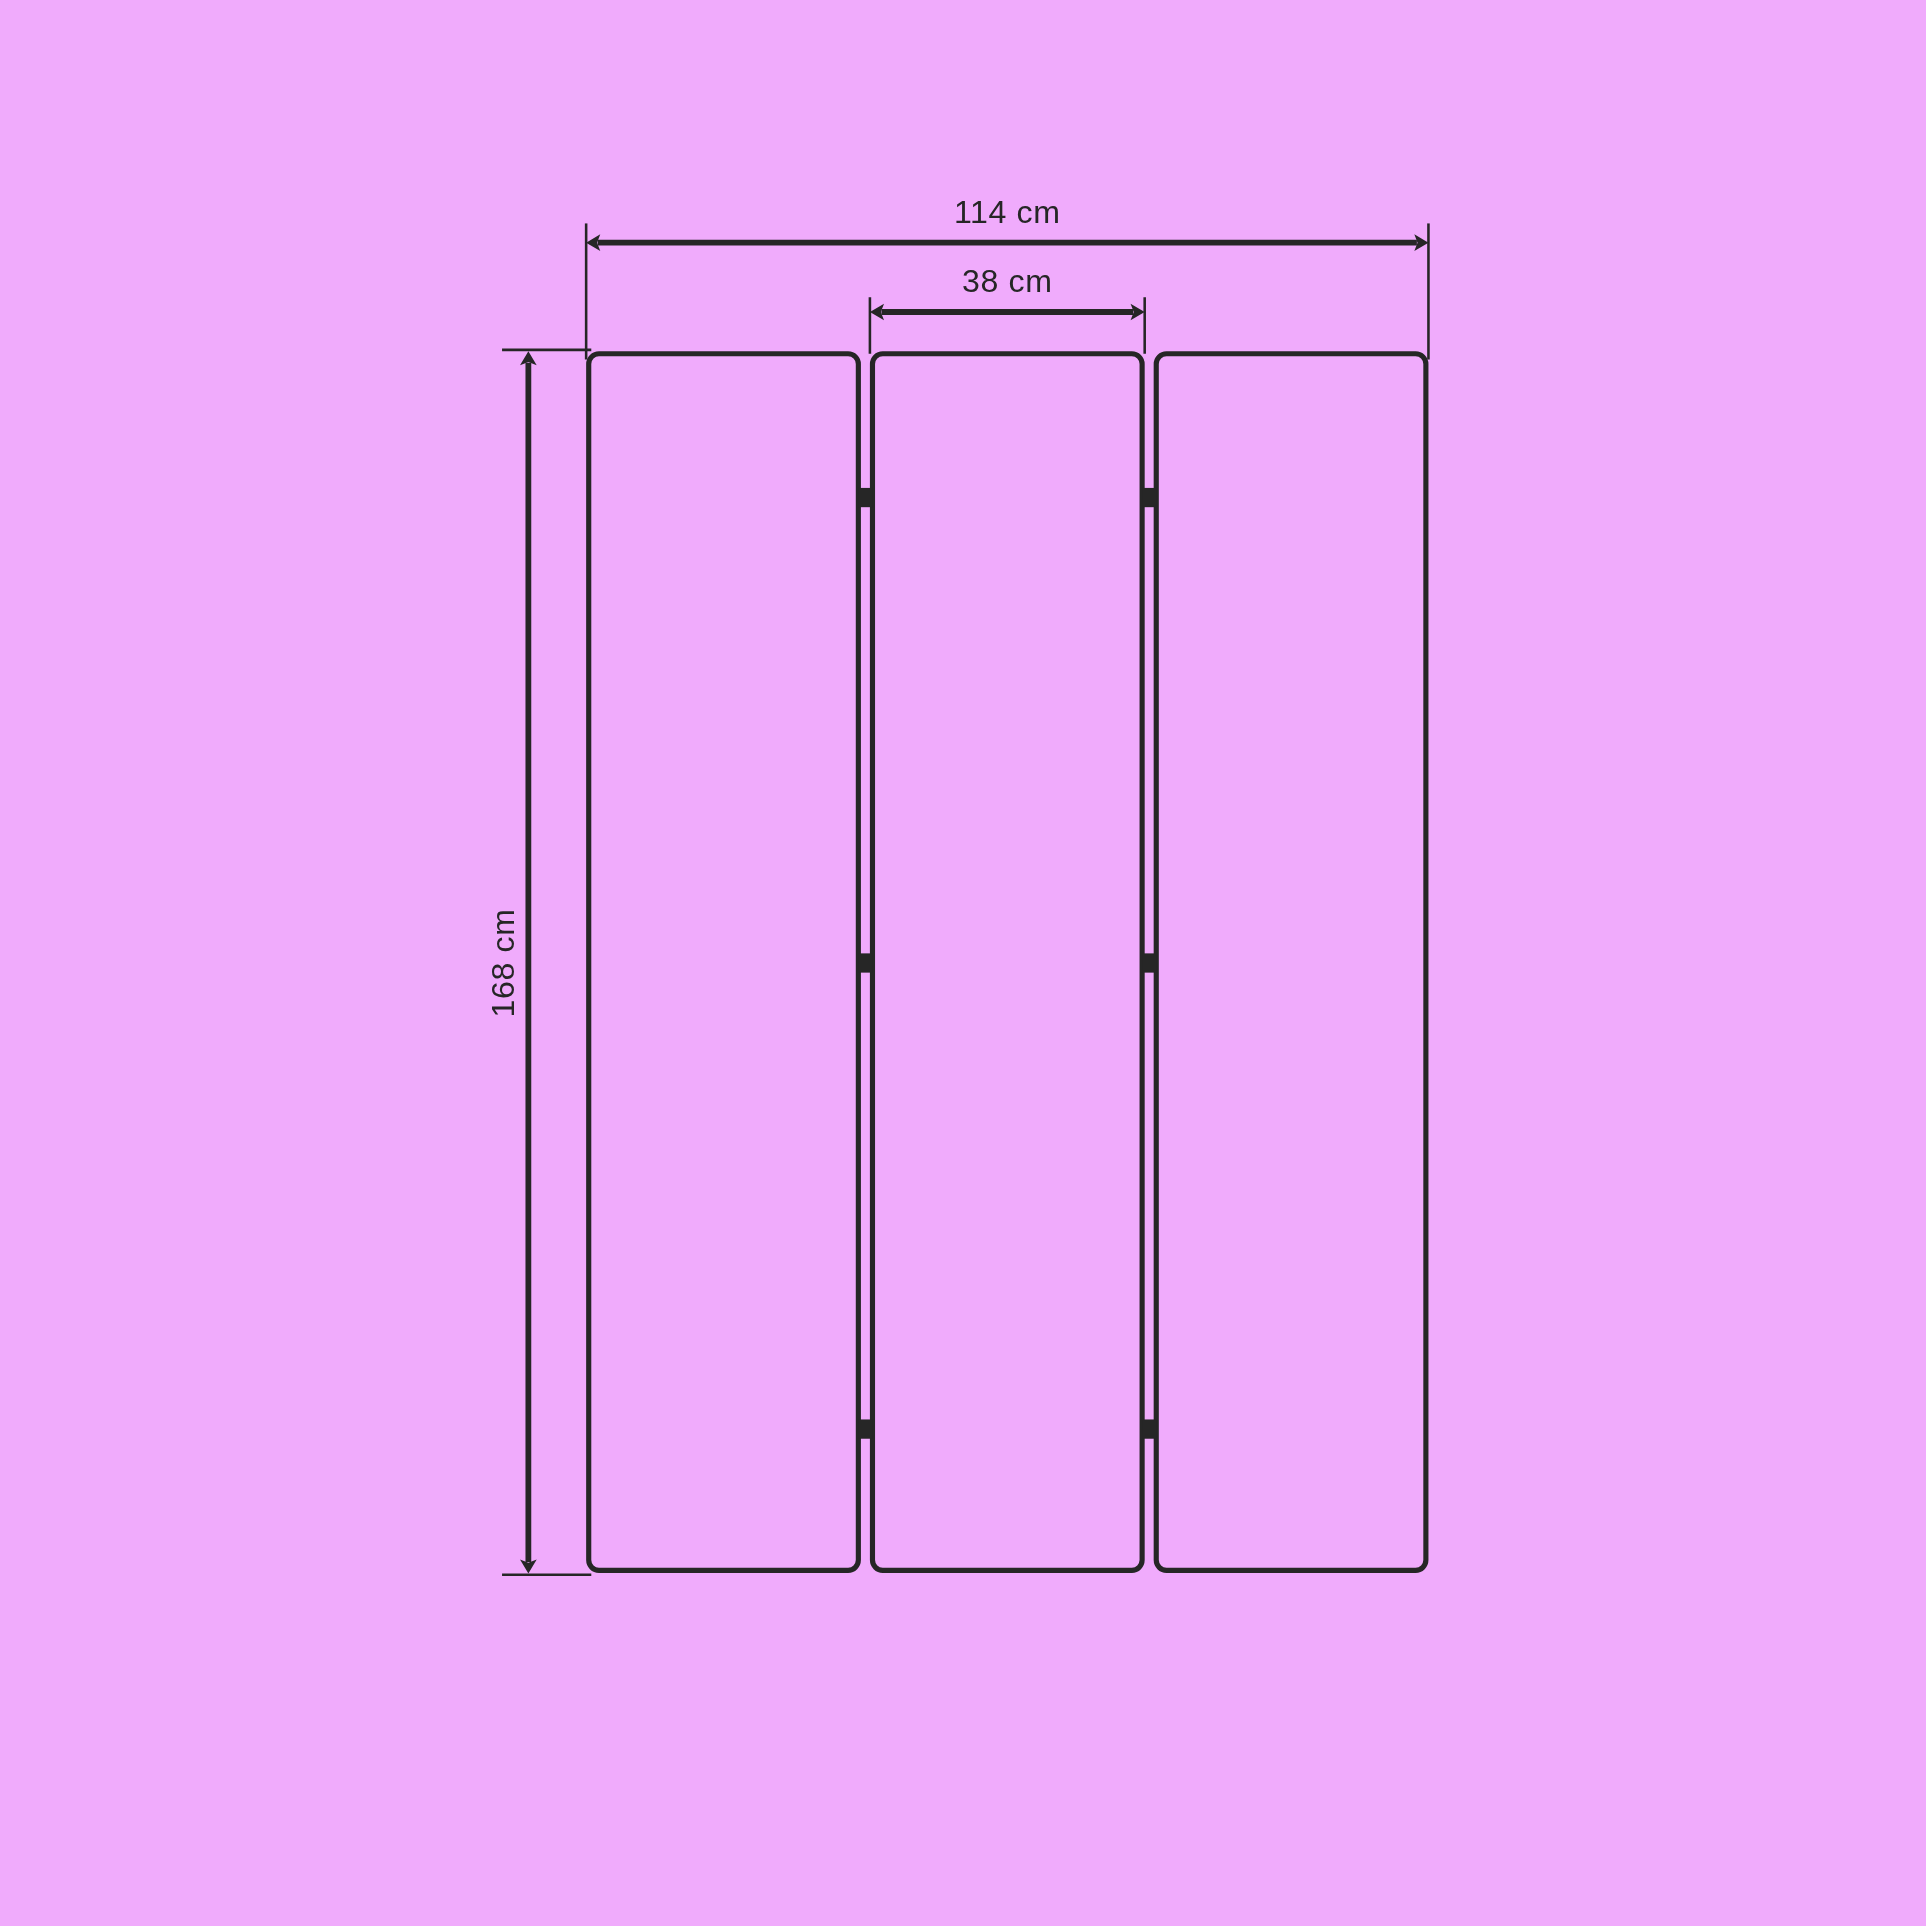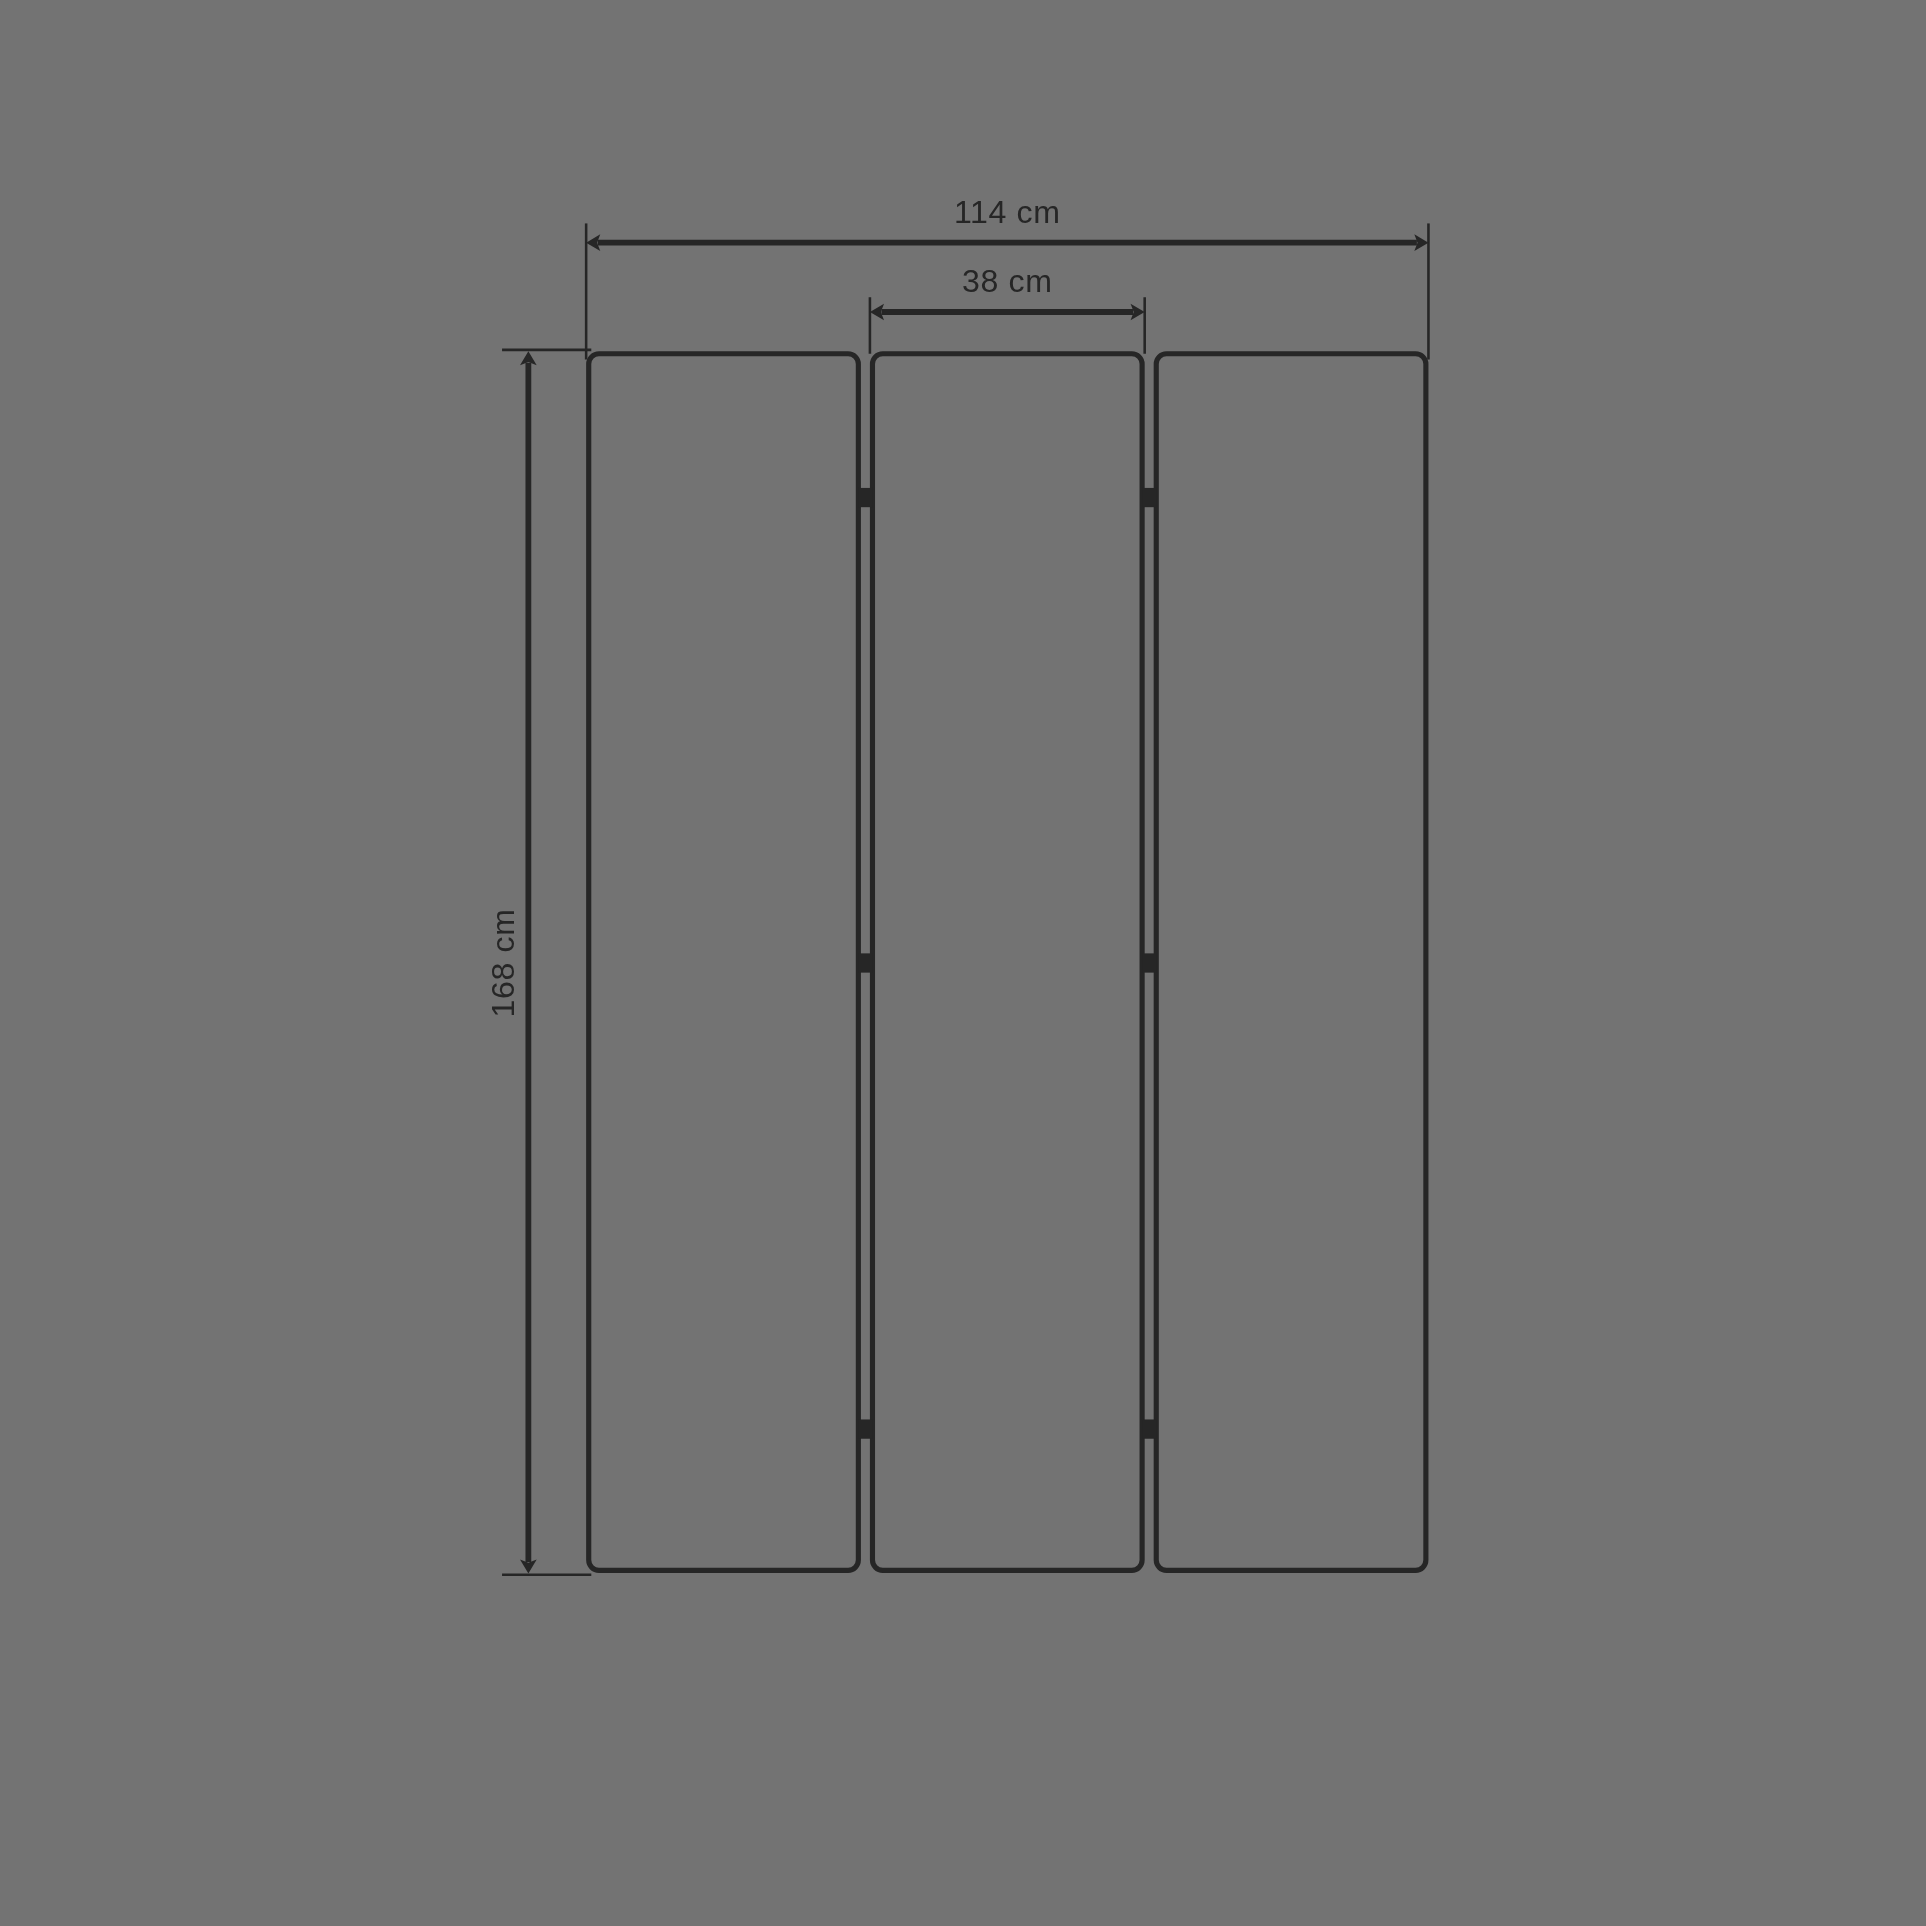--- a/index.html
+++ b/index.html
@@ -7,21 +7,21 @@
     padding: 0;
     background: #ffffff;
     width: 1926px;
     height: 1926px;
     font-family: "Liberation Sans", sans-serif;
   }
   .canvas {
     position: relative;
     width: 1926px;
     height: 1926px;
-    background: #737373;
+    background: #f0abfc;
     overflow: hidden;
   }
   svg { display: block; }
   .dim-label {
     font-family: "Liberation Sans", sans-serif;
     font-size: 50px;
     font-weight: 400;
     letter-spacing: 1px;
     fill: #262626;
   }

